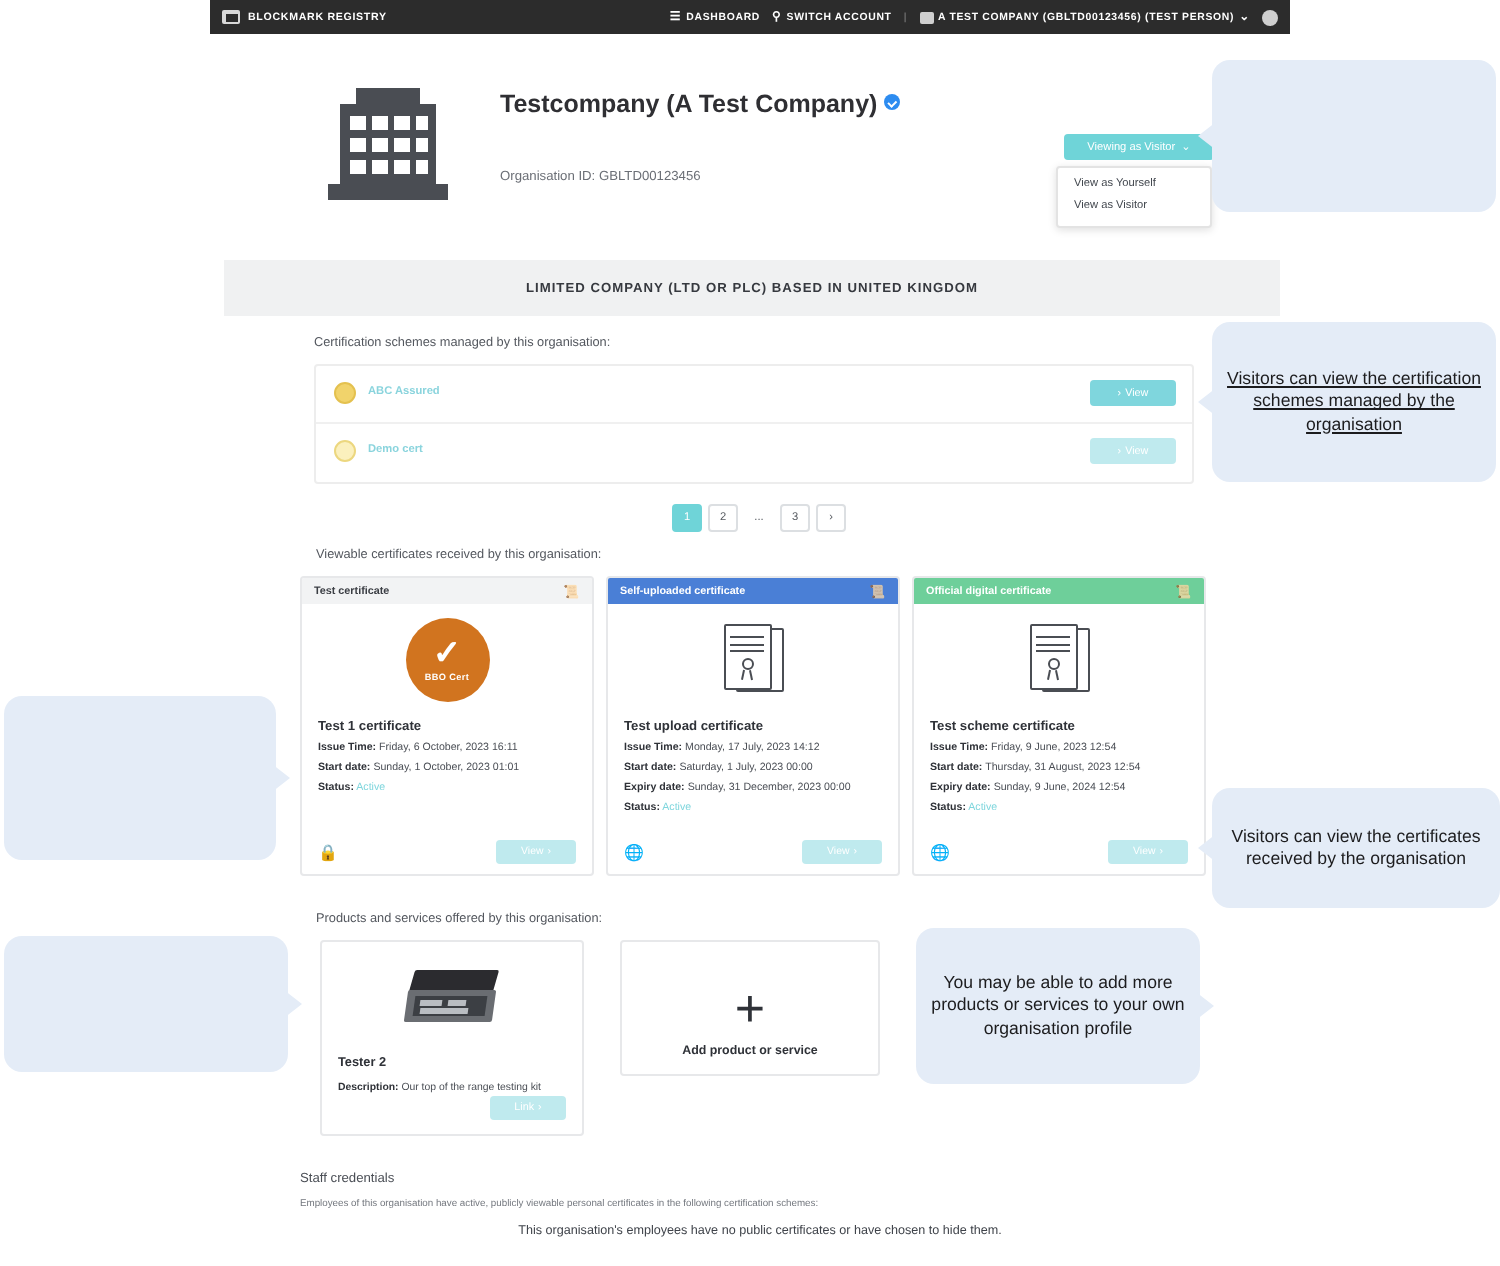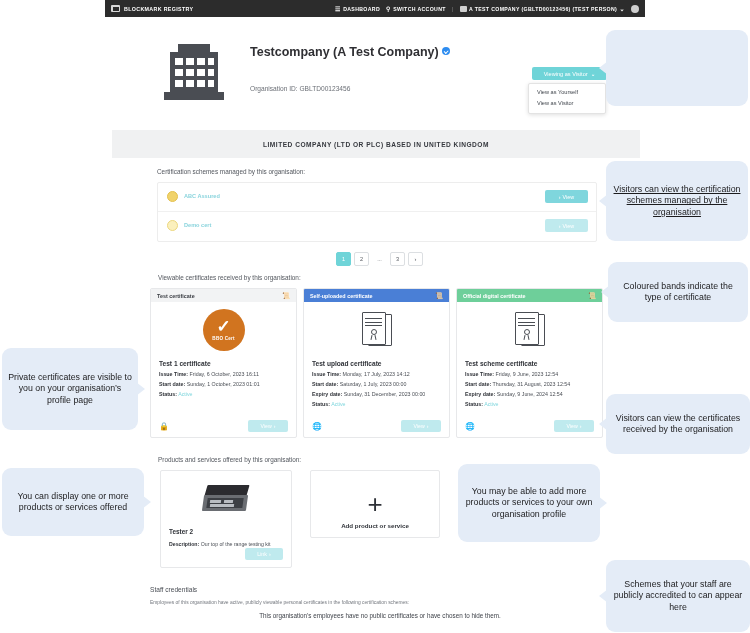--- a/index.html
+++ b/index.html
@@ -445,38 +445,28 @@
   <div class="staff-s">Employees of this organisation have active, publicly viewable personal certificates in the following certification schemes:</div>
   <div class="staff-n">This organisation's employees have no public certificates or have chosen to hide them.</div>
 
   <div class="callout" id="co-viewas">
     <span class="tail-l"></span>
   </div>
   <div class="callout" id="co-schemes">
     <span class="tail-l"></span>
     <span>Visitors can view the certification schemes managed by the organisation</span>
   </div>
-  <div class="callout" id="co-bands">
-    <span class="tail-l"></span>
-    <span>Coloured bands indicate the type of certificate</span>
-  </div>
   <div class="callout" id="co-certs">
     <span class="tail-l"></span>
     <span>Visitors can view the certificates received by the organisation</span>
   </div>
-  <div class="callout" id="co-staff">
-    <span class="tail-l"></span>
-    <span>Schemes that your staff are publicly accredited to can appear here</span>
-  </div>
   <div class="callout" id="co-private">
     <span class="tail-r"></span>
-    <span>Private certificates are visible to you on your organisation’s profile page</span>
   </div>
   <div class="callout" id="co-display">
     <span class="tail-r"></span>
-    <span>You can display one or more products or services offered</span>
   </div>
   <div class="callout" id="co-addmore">
     <span class="tail-r"></span>
     <span>You may be able to add more products or services to your own organisation profile</span>
   </div>
 
 </div>
 
 </body></html>

